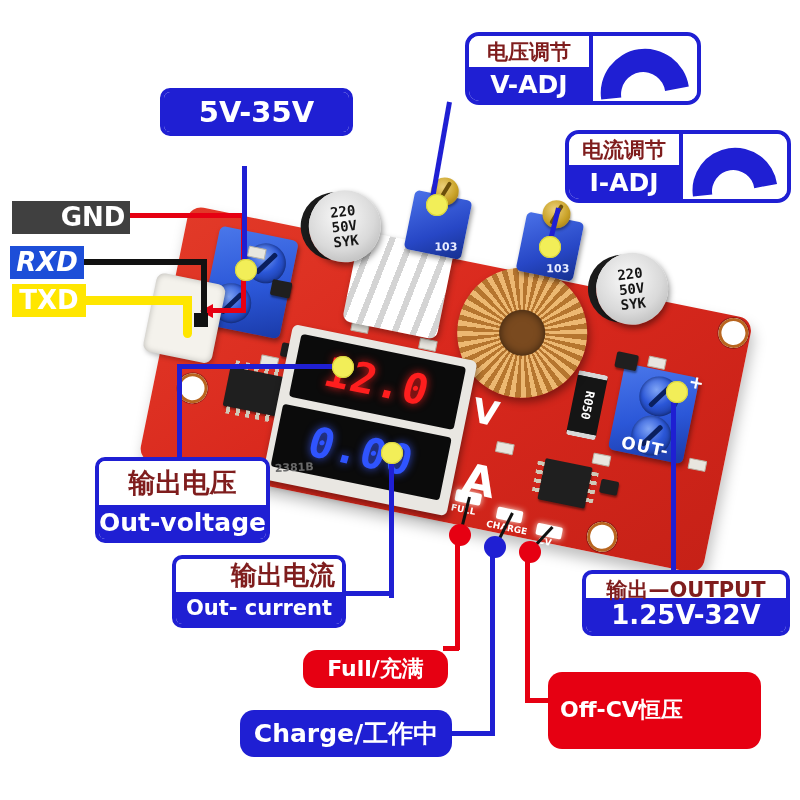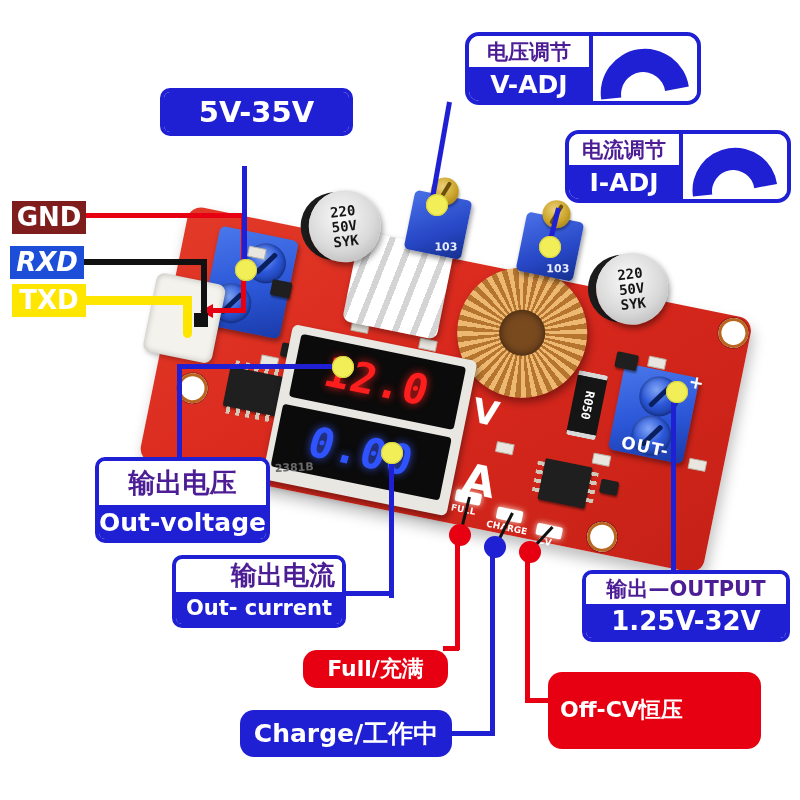--- a/index.html
+++ b/index.html
@@ -1,19 +1,19 @@
 <!DOCTYPE html>
 <html><head>
 <meta charset="utf-8">
 <style>
   html,body{margin:0;padding:0;background:#fff;font-family:"DejaVu Sans",sans-serif;}
   #stage{position:relative;width:800px;height:800px;background:#ffffff;overflow:hidden;}
   
   .co{position:absolute;z-index:40;border:4px solid #1f1fd3;border-radius:10px;background:#fff;overflow:hidden;font-weight:bold;text-align:center;}
-  .co .t{color:#4c1d95;background:#fff;display:flex;align-items:center;justify-content:center;white-space:nowrap;}
+  .co .t{color:#7f1d1d;background:#fff;display:flex;align-items:center;justify-content:center;white-space:nowrap;}
   .co .v{color:#fff;background:#1f1fd3;display:flex;align-items:center;justify-content:center;white-space:nowrap;}
   .co.adjbox{display:flex;flex-direction:row;border-radius:14px;}
   .adj-left{display:flex;flex-direction:column;flex:1;}
   .gauge{width:104px;background:#fff;border-left:4px solid #1f1fd3;display:flex;align-items:flex-end;justify-content:center;}
   .pill{position:absolute;z-index:40;border-radius:14px;color:#fff;font-weight:bold;display:flex;align-items:center;justify-content:center;white-space:nowrap;}
   .tag{position:absolute;z-index:40;color:#fff;font-weight:bold;font-size:26px;line-height:33px;text-align:center;width:74px;height:33px;}
   
   .ln{position:absolute;z-index:30;}
   .blue-ln{background:#1f1fd3;}
   .red-ln{background:#e60012;}
@@ -222,40 +222,40 @@
       <div class="t" style="height:31px;font-size:21px;">电流调节</div>
       <div class="v" style="height:34px;font-size:25px;">I-ADJ</div>
     </div>
     <div class="gauge">
       <svg width="96" height="62" viewBox="0 0 104 64">
         <path d="M6 58 A46 46 0 0 1 98 54 L73 56 A23 23 0 0 0 27 58 Z" transform="rotate(-6 52 56)" fill="#1f1fd3"></path>
       </svg>
     </div>
   </div>
 
-  <div class="tag" style="left:12px;top:201px;background:#7f1d1d;">GND</div>
+  <div class="tag" style="left:12px;top:201px;background:#404040;padding-left:44px;">GND</div>
   <div class="tag" style="left:10px;top:246px;background:#1d4ed8;font-style:italic;">RXD</div>
   <div class="tag" style="left:12px;top:284px;background:#ffe600;">TXD</div>
 
   <div class="co" style="left:95px;top:457px;width:167px;">
     <div class="t" style="height:44px;font-size:27px;">输出电压</div>
     <div class="v" style="height:34px;font-size:25px;">Out-voltage</div>
   </div>
 
   <div class="co" style="left:172px;top:555px;width:166px;">
     <div class="t" style="height:33px;font-size:26px;margin-left:48px;">输出电流</div>
     <div class="v" style="height:32px;font-size:21px;">Out- current</div>
   </div>
 
   <div class="pill" style="left:303px;top:650px;width:145px;height:38px;background:#e60012;font-size:22px;">Full/充满</div>
 
   <div class="pill" style="left:240px;top:710px;width:212px;height:47px;background:#1f1fd3;font-size:25px;">Charge/工作中</div>
 
   <div class="co" style="left:582px;top:570px;width:200px;">
-    <div class="t" style="height:30px;font-size:21px;">输出—OUTPUT</div>
+    <div class="t" style="height:16px;font-size:21px;margin-top:8px;">输出—OUTPUT</div>
     <div class="v" style="height:34px;font-size:26px;">1.25V-32V</div>
   </div>
 
   <div class="pill" style="left:548px;top:672px;width:213px;height:77px;background:#e60012;font-size:22px;flex-direction:column;align-items:flex-start;padding-left:12px;box-sizing:border-box;line-height:1.4;">
     <span>Off-CV恒压</span>
   </div>
 
 </div>
 
 </body></html>

